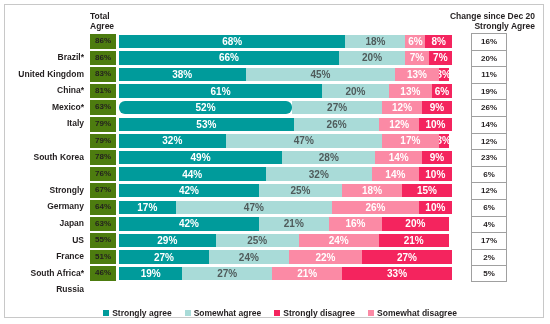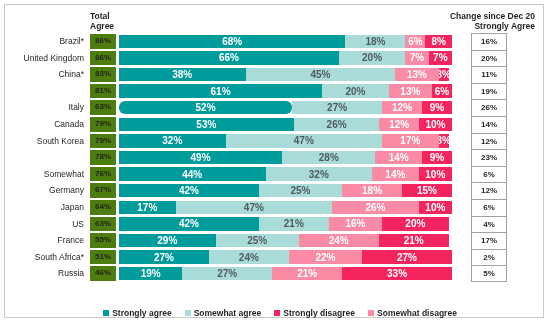--- a/index.html
+++ b/index.html
@@ -20,23 +20,23 @@
     position:absolute;right:8px;top:7px;width:190px;
     font-size:8.5px;font-weight:bold;color:#231f20;line-height:9.5px;
     text-align:right;
   }
 
   
   .rows{position:absolute;left:0;top:28px;width:550px;}
   .row{position:relative;height:16.6px;}
 
   .country{
-    position:absolute;left:0;top:0;width:83px;height:16.6px;
+    position:absolute;left:0;top:16px;width:83px;height:16.6px;
     line-height:16.6px;text-align:right;
-    font-size:8.5px;font-weight:normal;color:#231f20;
+    font-size:8.5px;font-weight:bold;color:#231f20;
     padding-right:4px;box-sizing:border-box;
   }
 
   .total{
     position:absolute;left:85px;top:1px;width:26px;height:14.6px;
     line-height:14.6px;text-align:center;background:#4d7c0f;
     font-size:8px;font-weight:bold;color:#231f20;
   }
 
   .bar{
@@ -114,20 +114,21 @@
         <div class="total">83%</div>
         <div class="bar">
           <div class="seg sa" style="width: 38%;">38%</div>
           <div class="seg swa" style="width: 45%;">45%</div>
           <div class="seg swd" style="width: 13%;">13%</div>
           <div class="seg sd" style="width: 3%;">3%</div>
         </div>
         <div class="change">11%</div>
       </div>
       <div class="row">
+        <div class="country">Mexico*</div>
         <div class="total">81%</div>
         <div class="bar">
           <div class="seg sa" style="width: 61%;">61%</div>
           <div class="seg swa" style="width: 20%;">20%</div>
           <div class="seg swd" style="width: 13%;">13%</div>
           <div class="seg sd" style="width: 6%;">6%</div>
         </div>
         <div class="change">19%</div>
       </div>
       <div class="row">
@@ -135,21 +136,20 @@
         <div class="total">63%</div>
         <div class="bar">
           <div class="seg sa" style="width: 52%; border-radius: 6px;">52%</div>
           <div class="seg swa" style="width: 27%;">27%</div>
           <div class="seg swd" style="width: 12%;">12%</div>
           <div class="seg sd" style="width: 9%;">9%</div>
         </div>
         <div class="change">26%</div>
       </div>
       <div class="row">
-        <div class="country">Canada</div>
         <div class="total">79%</div>
         <div class="bar">
           <div class="seg sa" style="width: 53%;">53%</div>
           <div class="seg swa" style="width: 26%;">26%</div>
           <div class="seg swd" style="width: 12%;">12%</div>
           <div class="seg sd" style="width: 10%;">10%</div>
         </div>
         <div class="change">14%</div>
       </div>
       <div class="row">
@@ -167,21 +167,21 @@
         <div class="total">78%</div>
         <div class="bar">
           <div class="seg sa" style="width: 49%;">49%</div>
           <div class="seg swa" style="width: 28%;">28%</div>
           <div class="seg swd" style="width: 14%;">14%</div>
           <div class="seg sd" style="width: 9%;">9%</div>
         </div>
         <div class="change">23%</div>
       </div>
       <div class="row">
-        <div class="country">Somewhat</div>
+        <div class="country">Strongly</div>
         <div class="total">76%</div>
         <div class="bar">
           <div class="seg sa" style="width: 44%;">44%</div>
           <div class="seg swa" style="width: 32%;">32%</div>
           <div class="seg swd" style="width: 14%;">14%</div>
           <div class="seg sd" style="width: 10%;">10%</div>
         </div>
         <div class="change">6%</div>
       </div>
       <div class="row">

